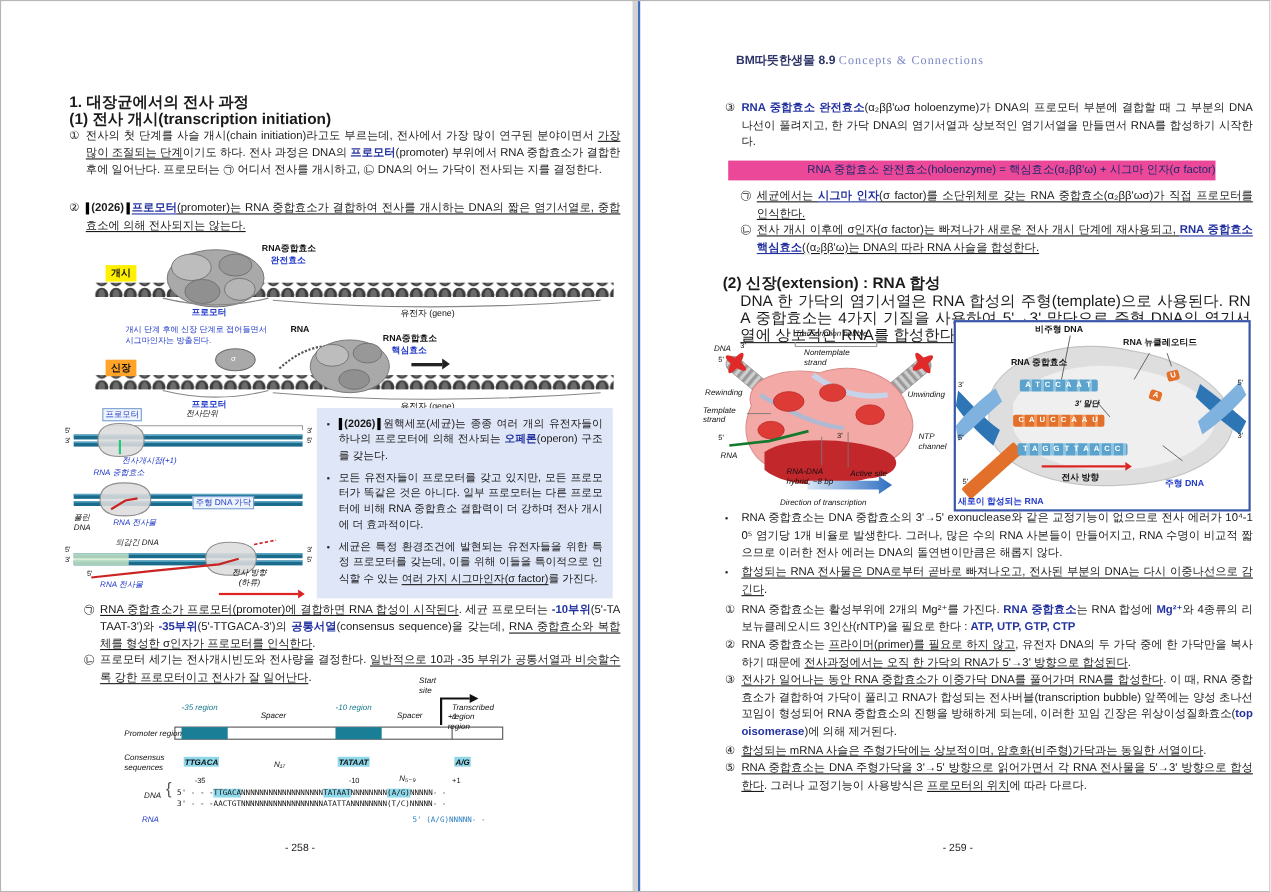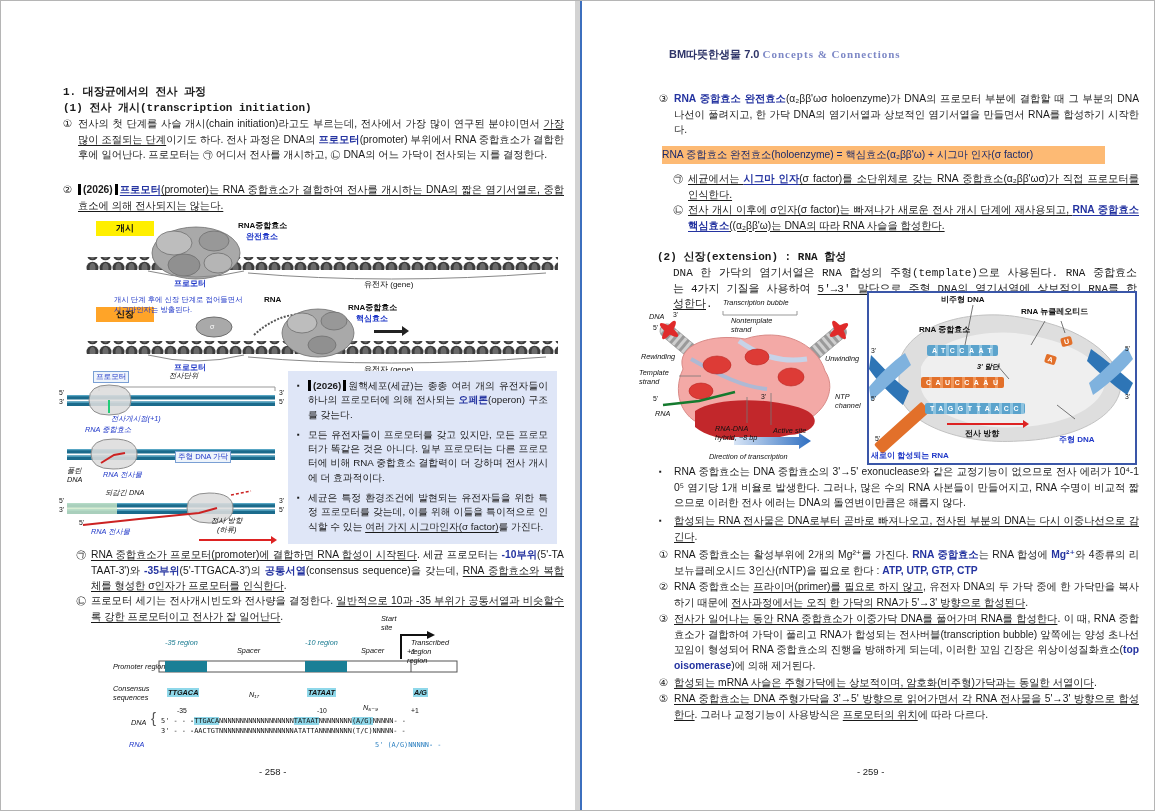--- a/index.html
+++ b/index.html
@@ -1,50 +1,50 @@
 <!DOCTYPE html>
 <html><head>
 <meta charset="utf-8">
 <style>
   html,body{margin:0;padding:0;background:#fff;}
   .canvas{position:relative;width:1155px;height:811px;background:#fff;overflow:hidden;
           font-family:"Liberation Sans","DejaVu Sans",sans-serif;color:#1a1a1a;border:1px solid #b5b5b5;box-sizing:border-box;}
   .page{position:absolute;inset:0;}
   
-  .t{position:absolute;font-size:11px;line-height:15.6px;color:#1a1a1a;font-family:Liberation Mono, monospace;}
+  .t{position:absolute;font-size:14px;line-height:15.6px;color:#1a1a1a;}
   .h{font-weight:bold;}
   .li{position:absolute;display:flex;font-size:10.3px;line-height:15.6px;}
   .li .mk{flex:none;width:15px;}
   .li .tx{flex:1;text-align:justify;word-break:break-all;}
   .seg-u{text-decoration:underline;text-underline-offset:2px;}
   .seg-bb{color:#2433a0;font-weight:bold;}
   .seg-bbu{color:#2433a0;font-weight:bold;text-decoration:underline;text-underline-offset:2px;}
   .seg-badge{font-weight:bold;border-left:3.5px solid #000;border-right:3.5px solid #000;padding:0 2px;margin-right:2px;}
   .seg-hlc{background:#8fd8ea;}
   
   .fl{position:absolute;font-size:8px;line-height:9.6px;color:#111;white-space:nowrap;}
   .fl.wrap{white-space:normal;}
   .fl.blue{color:#2038c8;font-weight:bold;}
   .fl.bold{font-weight:bold;}
   .fl.teal{color:#17798f;}
   .fl.ctr{}
   .fl.tiny{font-size:6.8px;line-height:8px;}
   .fl.s7{font-size:7.3px;line-height:8.6px;font-style:italic;}
-  .tag{position:absolute;font-size:9px;font-weight:bold;padding:1px 20px;color:#111;}
+  .tag{position:absolute;font-size:9px;font-weight:bold;padding:1px 5px;color:#111;margin-top:20px;}
   .tag.yellow{background:#ffef00;}
   .tag.orange{background:#ffa428;}
   .boxlbl{position:absolute;font-size:7.6px;color:#2038c8;border:1px solid #7a9fd4;background:#eef4fb;padding:0 2px;line-height:10px;}
   .hl-cyan{background:#8fd8ea;font-weight:bold;padding:0 1px;}
   .mono{font-family:"DejaVu Sans Mono",monospace;font-size:6.9px;line-height:10px;white-space:pre;}
   
   .infobox{position:absolute;background:#dfe6f7;padding:8px 9px;box-sizing:border-box;}
   .infobox .ib{display:flex;font-size:9.8px;line-height:14.3px;margin-bottom:6px;}
   .infobox .ib .mk{flex:none;width:11px;font-size:8px;}
   .infobox .ib .tx{flex:1;text-align:justify;word-break:break-all;}
-  .formula{position:absolute;background:#fdba74;color:#1b2a6b;font-size:10.3px;line-height:18px;text-align:left;font-weight:normal;}
+  .formula{position:absolute;background:#ec4899;color:#1b2a6b;font-size:10.3px;line-height:18px;text-align:right;font-weight:normal;}
   .figbox{position:absolute;border:2px solid #3a56a8;background:#fff;box-sizing:border-box;}
   
   .div-gray{position:absolute;left:574px;top:0;width:5px;height:811px;background:#d3d3d3;}
   .div-blue{position:absolute;left:579px;top:0;width:2px;height:811px;background:#3c6fbe;}
   .pageno{position:absolute;font-size:9.5px;color:#222;}
   
   .tiles{position:absolute;font-size:7px;font-weight:bold;color:#fff;letter-spacing:4.5px;padding:2px 2px 2px 5px;border-radius:2px;}
   .tiles.blue{background:repeating-linear-gradient(90deg,#5ba3cc 0 8px,#8fc4e0 8px 11px);}
   .tiles.orange{background:repeating-linear-gradient(90deg,#e2702a 0 8px,#f0975c 8px 11px);}
   .tile-s{position:absolute;font-size:7px;font-weight:bold;color:#fff;background:#e2702a;padding:1px 3px;border-radius:2px;}
@@ -241,23 +241,23 @@
     </div>
 
     <div class="pageno" style="left:258px;top:765px">- 258 -</div>
   </div>
 
   <div class="div-gray"></div>
   <div class="div-blue"></div>
 
   <div class="page">
     <div style="position:absolute;left:668px;top:46px;font-size:11px">
-      <span style="font-weight:bold;color:#2e3468">BM따뜻한생물 7.0</span>
+      <span style="font-weight:bold;color:#2e3468">BM따뜻한생물 8.9</span>
       <span style="font-weight:bold;color:#2e3468"> </span>
-      <span style="font-family:'Liberation Serif','DejaVu Serif',serif;font-weight:bold;color:#7d88c6;letter-spacing:1px">Concepts &amp; Connections</span>
+      <span style="font-family:'Liberation Serif','DejaVu Serif',serif;font-weight:normal;color:#7d88c6;letter-spacing:1px">Concepts &amp; Connections</span>
     </div>
 
     <div class="li" style="left:658px;top:90px;width:480px">
       <span class="mk">③</span>
       <span class="tx"><span class="seg-bb">RNA 중합효소 완전효소</span><span>(α₂ββ'ωσ holoenzyme)가 DNA의 프로모터 부분에 결합할 때 그 부분의 DNA 나선이 풀려지고, 한 가닥 DNA의 염기서열과 상보적인 염기서열을 만들면서 RNA를 합성하기 시작한다.</span></span>
     </div>
 
     <div class="formula" style="left:661px;top:145px;width:443px;height:18px">RNA 중합효소 완전효소(holoenzyme) = 핵심효소(α₂ββ'ω) + 시그마 인자(σ factor)</div>
 
     <div class="li" style="left:672px;top:170px;width:466px">

